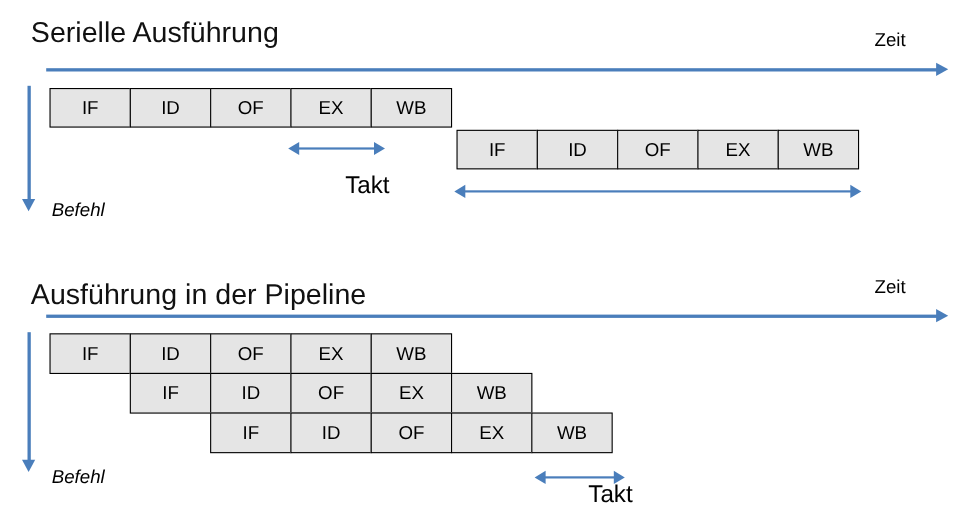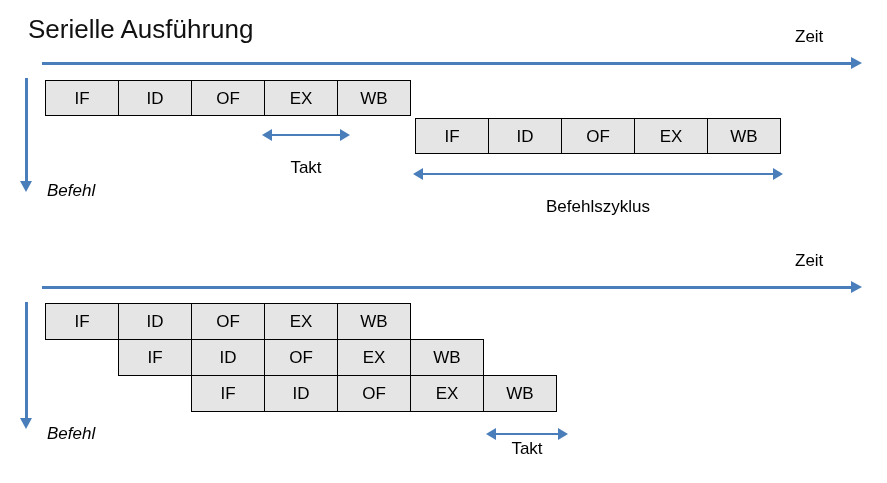--- a/index.html
+++ b/index.html
@@ -110,25 +110,26 @@
     top: 0;
     width: 0; height: 0;
     border-top: 6px solid transparent;
     border-bottom: 6px solid transparent;
   }
   .measure .head-l { left: 0;  border-right: 10px solid #4a7ebb; }
   .measure .head-r { right: 0; border-left: 10px solid #4a7ebb; }
 
   .measure-label {
     position: absolute;
-    font-size: 17px;
+    font-size: 22px;
     line-height: 20px;
     white-space: nowrap;
     text-align: center;
     transform: translateX(-50%);
+    margin-left: 28px;
   }
 </style>
 </head>
 <body>
 
 <div class="stage">
 
   <div class="section-title" id="title-serial">Serielle Ausführung</div>
 
   <div class="axis-line" style="left:42px; top:62px; width:810px;"></div>
@@ -156,22 +157,22 @@
   <div class="stage-box" style="left:488px; top:118px; width:74px; height:36px;">ID</div>
   <div class="stage-box" style="left:561px; top:118px; width:74px; height:36px;">OF</div>
   <div class="stage-box" style="left:634px; top:118px; width:74px; height:36px;">EX</div>
   <div class="stage-box" style="left:707px; top:118px; width:74px; height:36px;">WB</div>
 
   <div class="measure" style="left:413px; top:168px; width:370px;">
     <div class="head-l"></div>
     <div class="bar"></div>
     <div class="head-r"></div>
   </div>
-  <div class="measure-label" style="left:598px; top:197px;">Befehlszyklus</div>
-
+
+  <div class="section-title" id="title-pipeline">Ausführung in der Pipeline</div>
 
   <div class="axis-line" style="left:42px; top:286px; width:810px;"></div>
   <div class="axis-head" style="left:851px; top:281px;"></div>
   <div class="axis-label" style="left:795px; top:251px;">Zeit</div>
 
   <div class="vaxis-line" style="left:25px; top:302px; height:117px;"></div>
   <div class="vaxis-head" style="left:20px; top:418px;"></div>
   <div class="vaxis-label" style="left:47px; top:424px;">Befehl</div>
 
   <div class="stage-box" style="left:45px;  top:303px; width:74px; height:37px;">IF</div>

